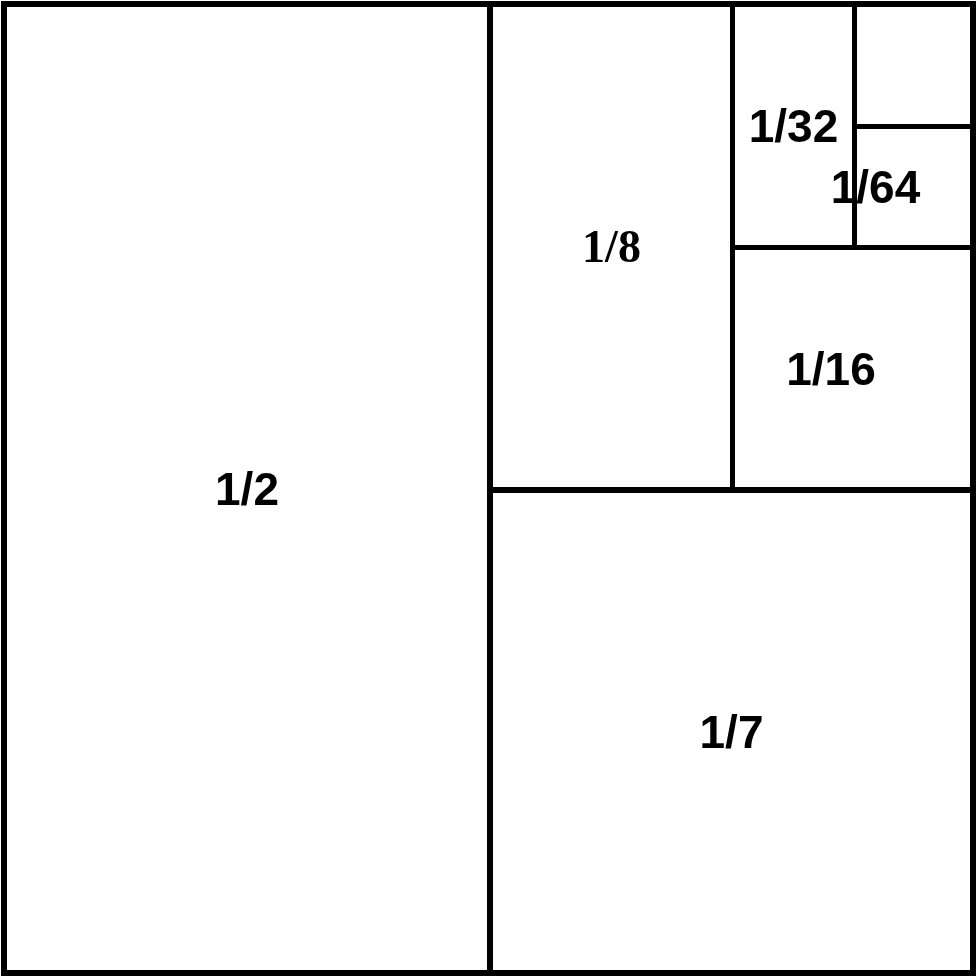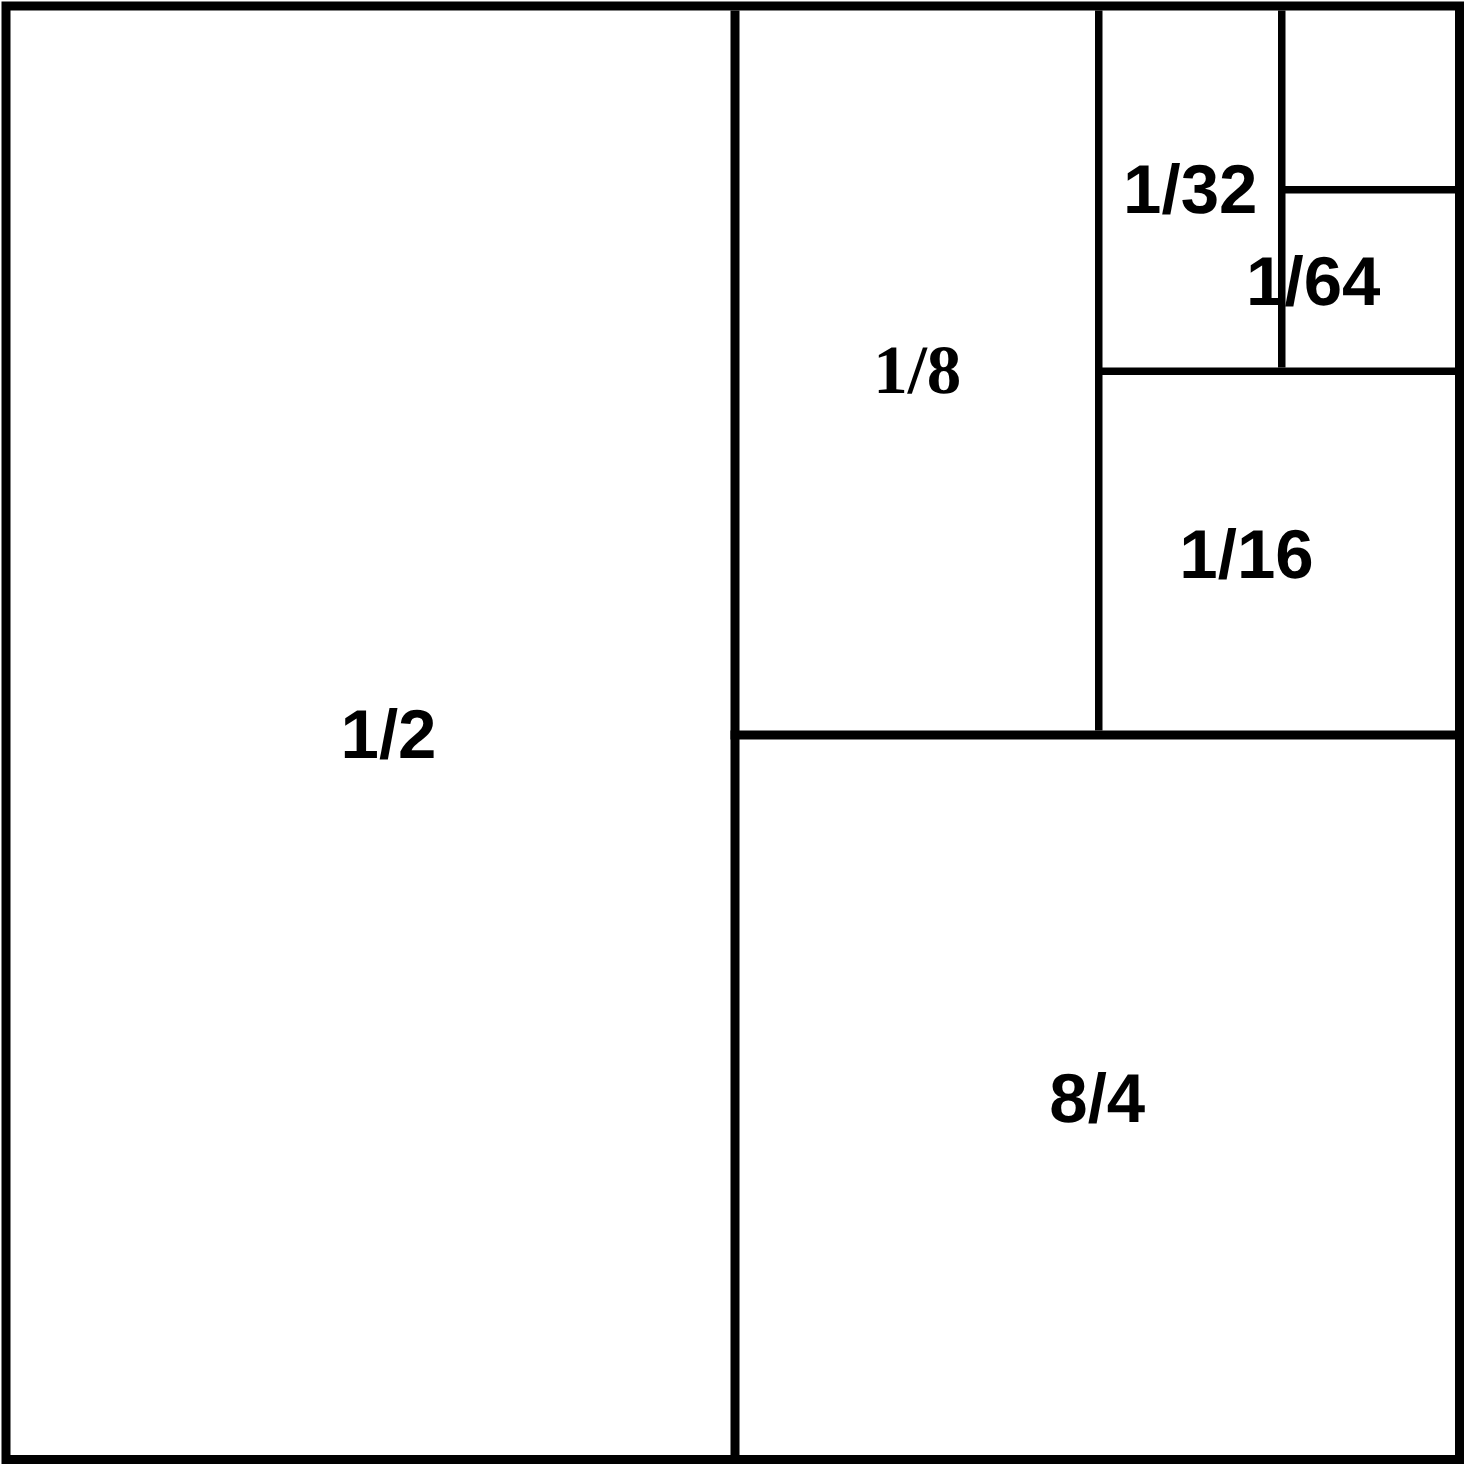--- a/index.html
+++ b/index.html
@@ -35,21 +35,21 @@
   .h-sixt   { left: 723px; top: 238px; width: 240px; height: 5px;  }
   .v-thirty { left: 845px; top: 0;     width: 5px;   height: 238px; }
   .h-sixty  { left: 845px; top: 117px; width: 118px; height: 5px;  }
   
   .region {
     position: absolute;
     display: flex;
     align-items: center;
     justify-content: center;
   }
-  .region-half      { left: 12px;     top: 0;     width: 480px; height: 963px; justify-content: center; }
+  .region-half      { left: 0;     top: 0;     width: 480px; height: 963px; justify-content: center; }
   .region-quarter   { left: 486px; top: 486px; width: 477px; height: 477px; }
   .region-eighth    { left: 486px; top: 0;     width: 237px; height: 480px; font-family: Liberation Serif, serif; }
   .region-sixteenth { left: 728px; top: 243px; width: 192px; height: 237px; }
   .region-thirtysecond { left: 728px; top: 0;  width: 117px; height: 238px; }
   .region-sixtyfourth  { left: 812px; top: 122px; width: 113px; height: 116px; }
   .region-remainder    { left: 850px; top: 0;  width: 113px; height: 117px; }
   .fraction-label {
     font-size: 46px;
     font-weight: bold;
     color: #000000;
@@ -69,21 +69,21 @@
     <div class="line v-eighth"></div>
     <div class="line h-sixt"></div>
     <div class="line v-thirty"></div>
     <div class="line h-sixty"></div>
 
     <div class="region region-half">
       <span class="fraction-label">1/2</span>
     </div>
 
     <div class="region region-quarter">
-      <span class="fraction-label">8/4</span>
+      <span class="fraction-label">1/7</span>
     </div>
 
     <div class="region region-eighth">
       <span class="fraction-label">1/8</span>
     </div>
 
     <div class="region region-sixteenth">
       <span class="fraction-label">1/16</span>
     </div>
 

